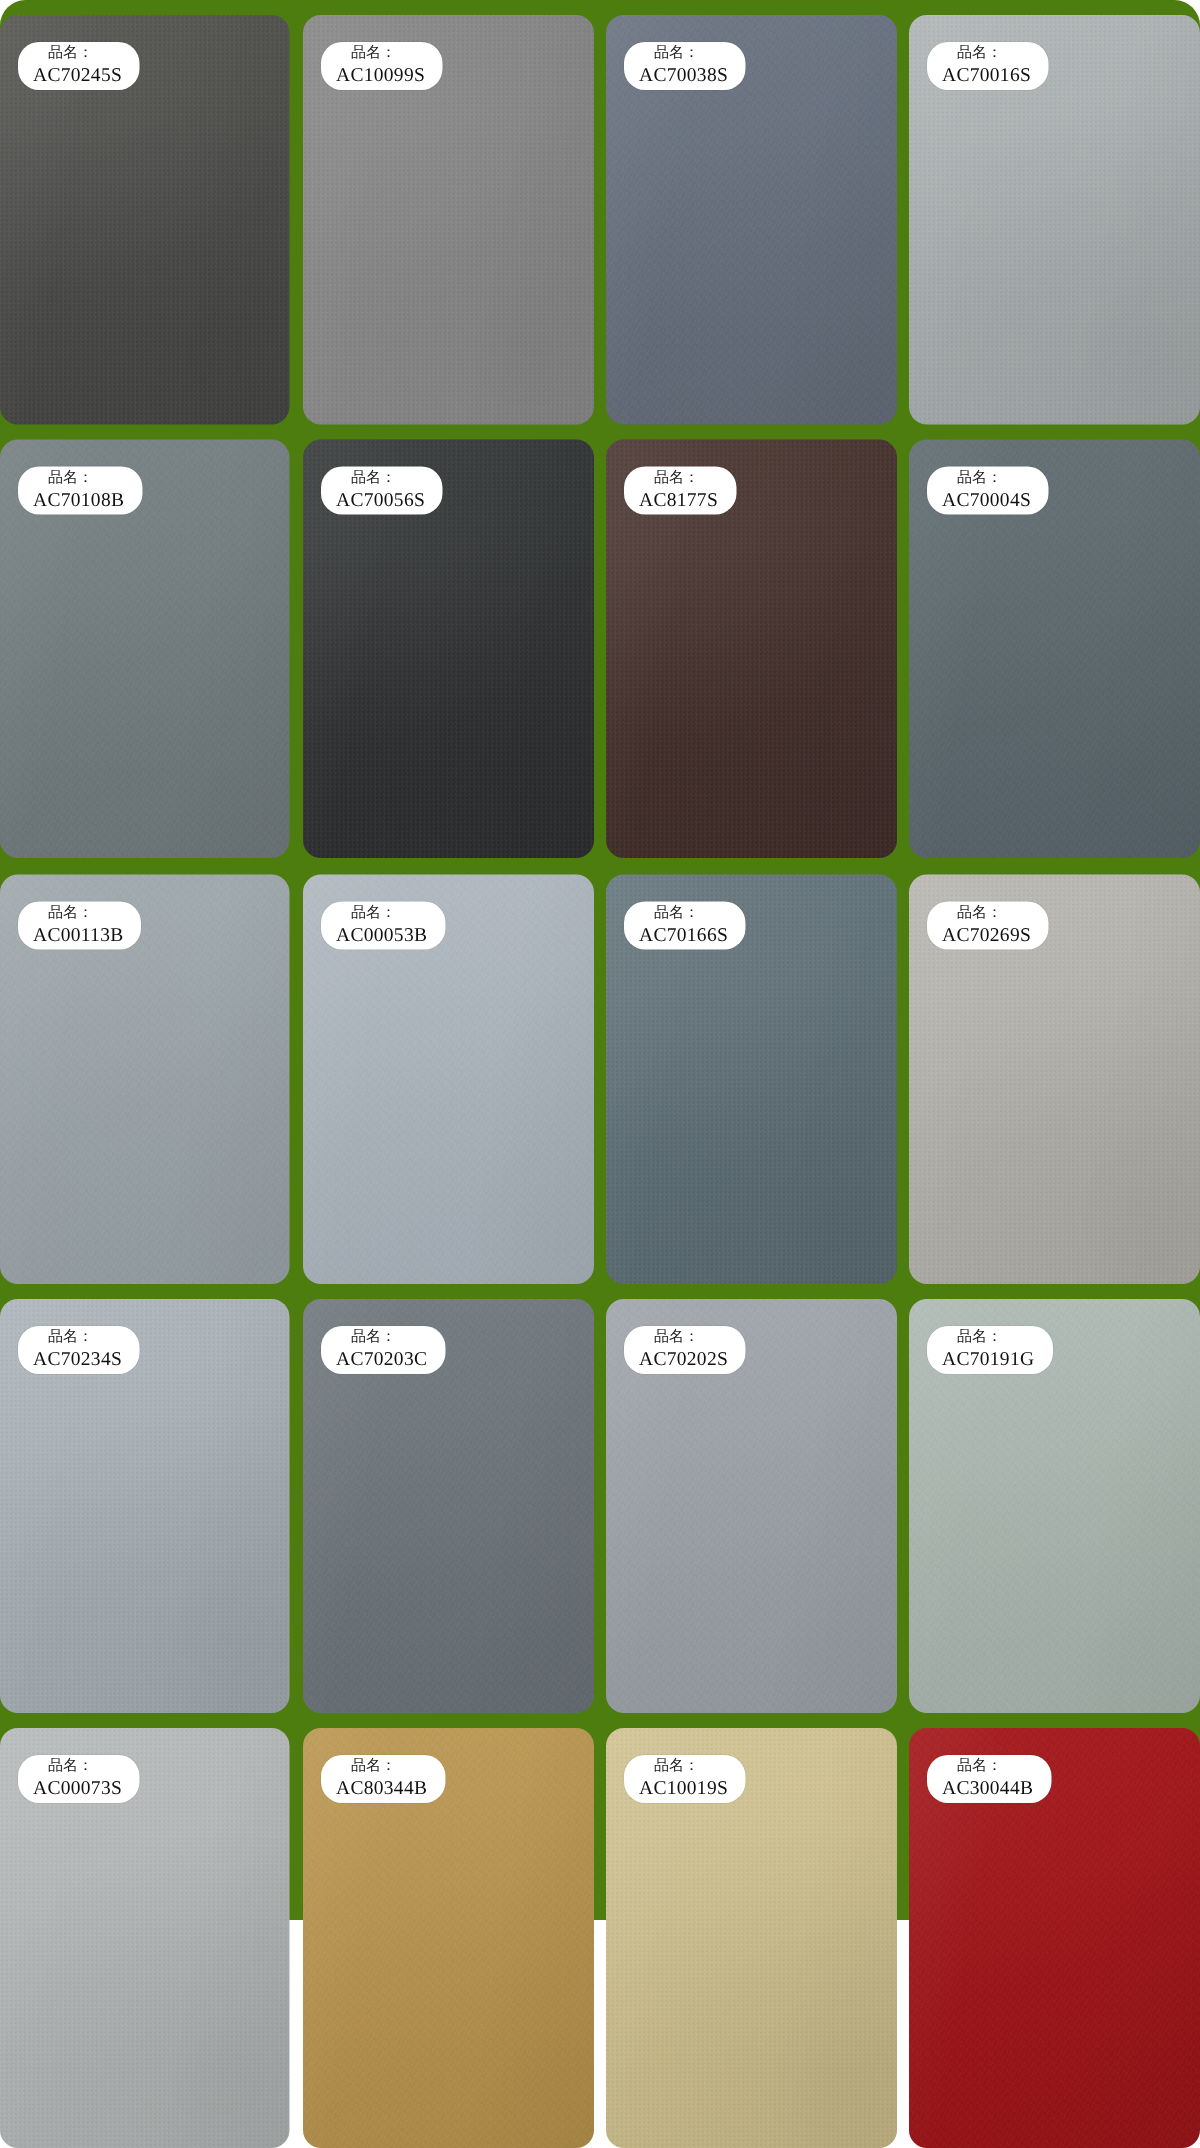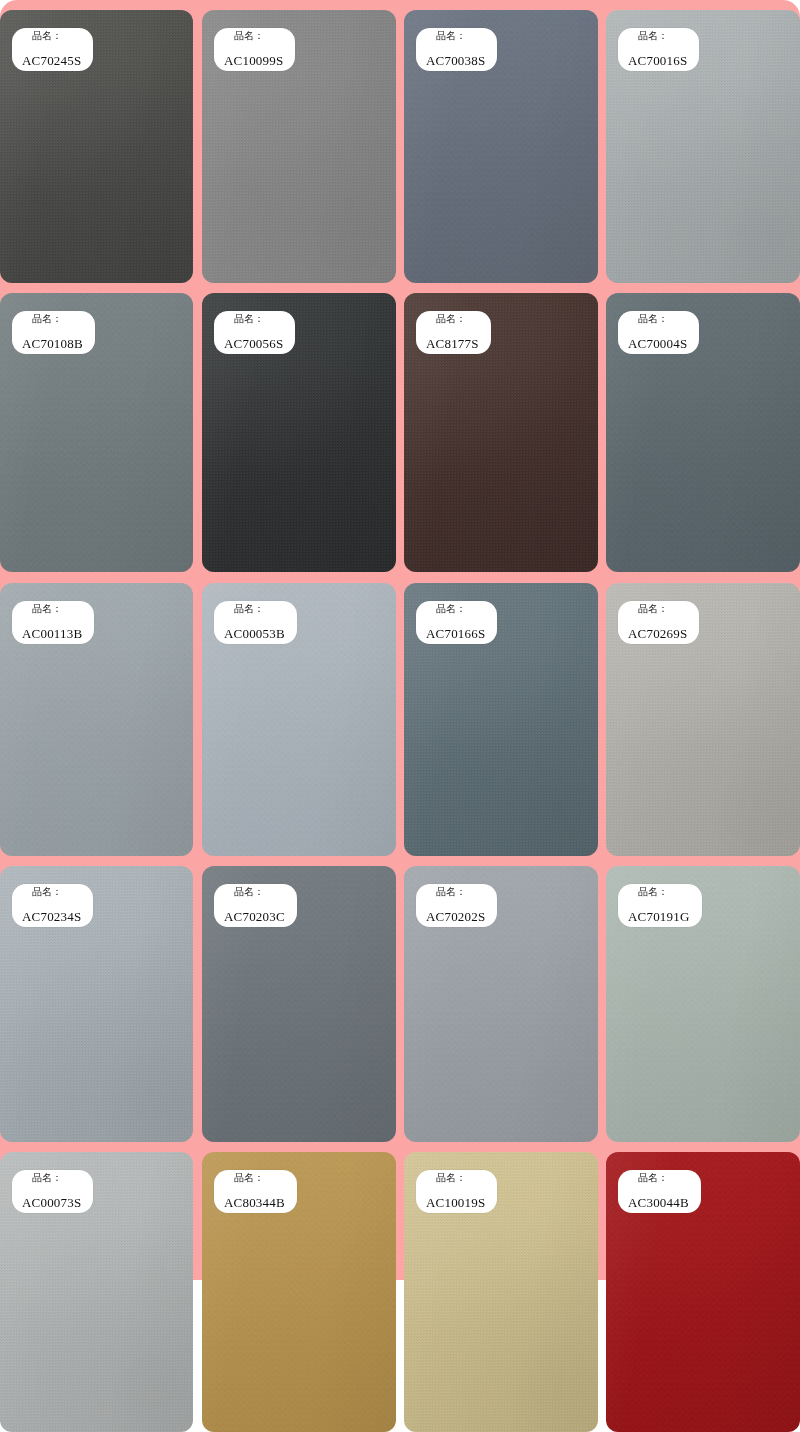--- a/index.html
+++ b/index.html
@@ -12,21 +12,21 @@
     width: 800px;
     height: 1432px;
     overflow: hidden;
     font-family: "Liberation Serif", "DejaVu Serif", serif;
   }
 
   #swatch-grid {
     position: relative;
     width: 800px;
     height: 1280px;
-    background: #fca5a5;
+    background: #4d7c0f;
     border-radius: 17px;
   }
 
   .swatch-tile {
     position: absolute;
     box-sizing: border-box;
     border-radius: 12px;
     overflow: hidden;
     background-color: #888;
   }
@@ -92,21 +92,21 @@
     color: #1a1a1a;
     padding-left: 10px;
     letter-spacing: 0px;
     font-family: "DejaVu Sans", "Liberation Sans", sans-serif;
   }
   .swatch-label .label-code {
     display: block;
     font-size: 13px;
     color: #111111;
     letter-spacing: 0.2px;
-    margin-top: 12px;
+    margin-top: 1px;
     font-family: "Liberation Serif", "DejaVu Serif", serif;
   }
 </style>
 </head>
 <body>
 
 <div id="swatch-grid">
     <div class="swatch-tile" style="left: 0px; top: 10px; width: 193px; height: 273px; background: linear-gradient(178deg, rgb(84, 84, 81) 0%, rgb(75, 75, 73) 48%, rgb(67, 67, 65) 100%);">
       <div class="tile-texture grain-coarse"></div>
       <div class="tile-sheen"></div>

